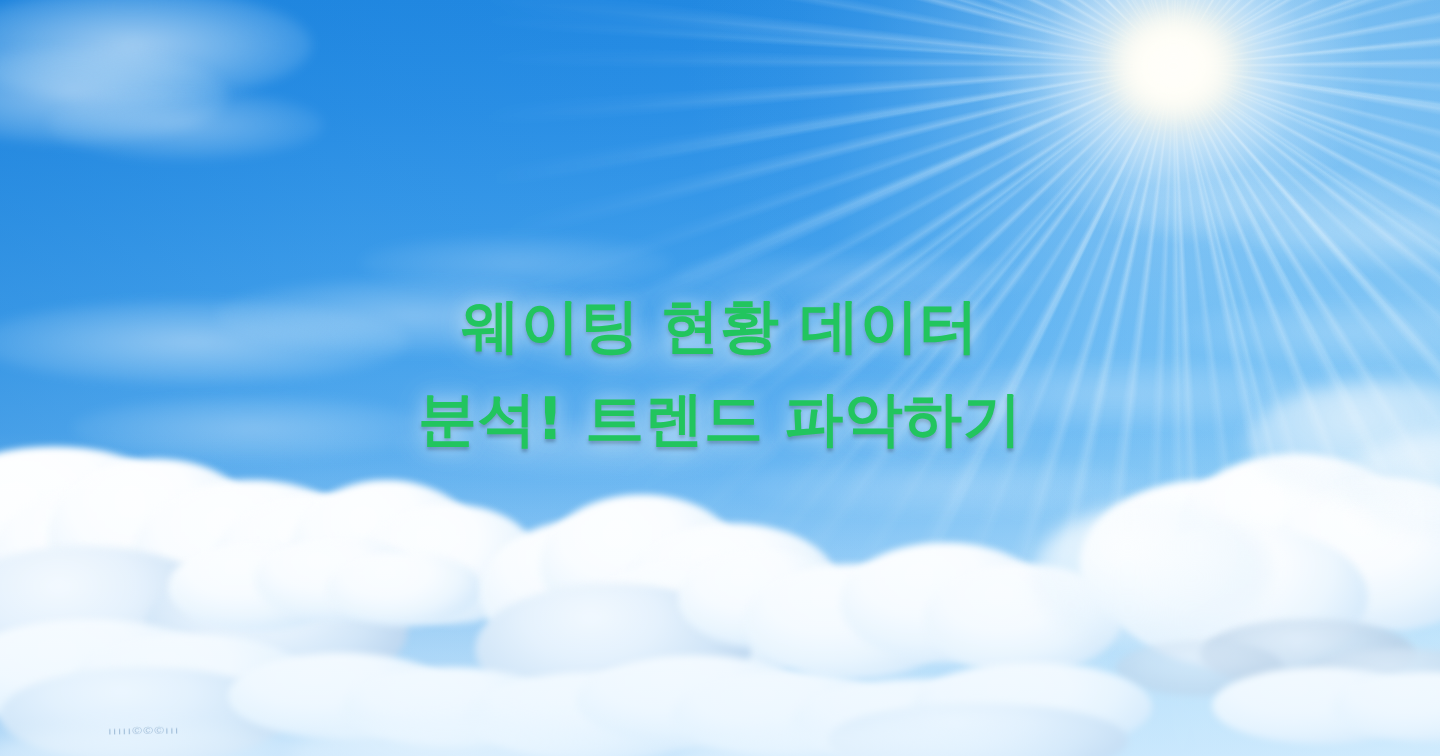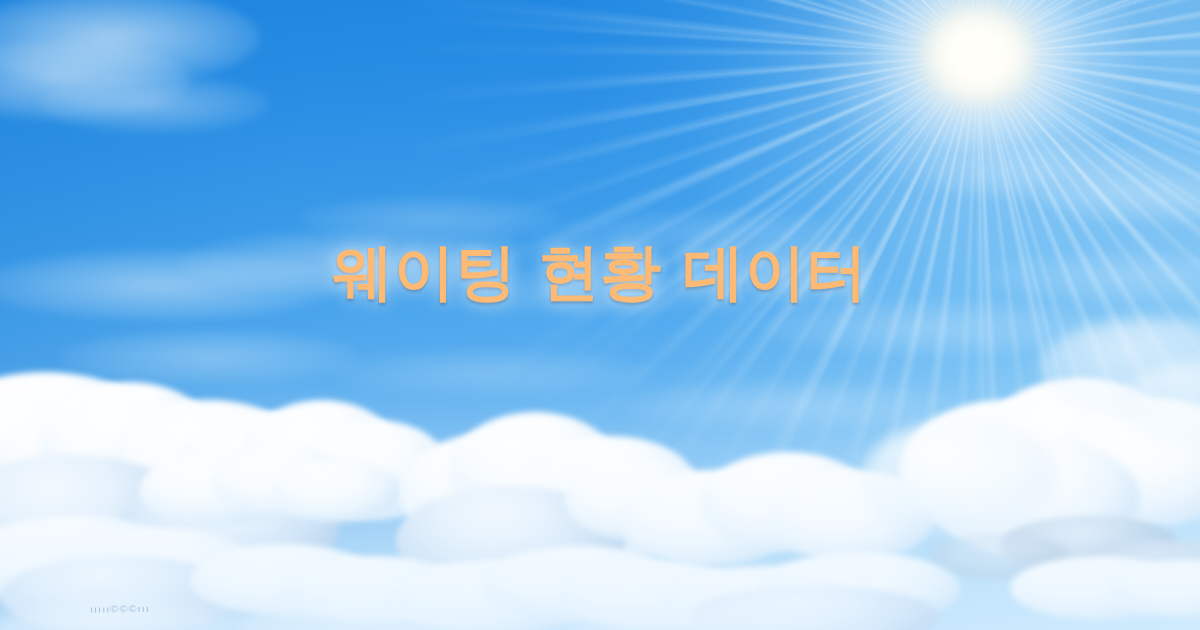--- a/index.html
+++ b/index.html
@@ -157,24 +157,24 @@
     position: absolute;
     left: 0; right: 0;
     top: 233px;
     text-align: center;
     pointer-events: none;
   }
   .title-line {
     display: block;
     font-family: "DejaVu Sans", "Liberation Sans", sans-serif;
     font-weight: 700;
-    font-size: 61px;
+    font-size: 49px;
     line-height: 78px;
     letter-spacing: 0.5px;
-    color: #fdba74;
+    color: #22c55e;
     text-shadow:
       0 0 16px rgba(255,255,255,0.55),
       0 0 30px rgba(255,255,255,0.38),
       0 2px 3px rgba(10,30,60,0.35);
   }
 
   
   .watermark {
     position: absolute;
     left: 90px;
@@ -281,17 +281,18 @@
 
     <div class="puff soft" style="left:240px; top:596px; width:320px; height:70px; opacity:.8;"></div>
     <div class="puff soft" style="left:560px; top:602px; width:340px; height:66px; opacity:.7;"></div>
     <div class="puff soft" style="left:-20px; top:604px; width:300px; height:60px; opacity:.75;"></div>
   </div>
 
   <div class="haze-bottom"></div>
 
   <div class="title-wrap">
     <span class="title-line">웨이팅 현황 데이터</span>
+    <span class="title-line">분석! 트렌드 파악하기</span>
   </div>
 
   <div class="watermark">ııııı©©©ııı</div>
 
 </div>
 
 </body></html>

